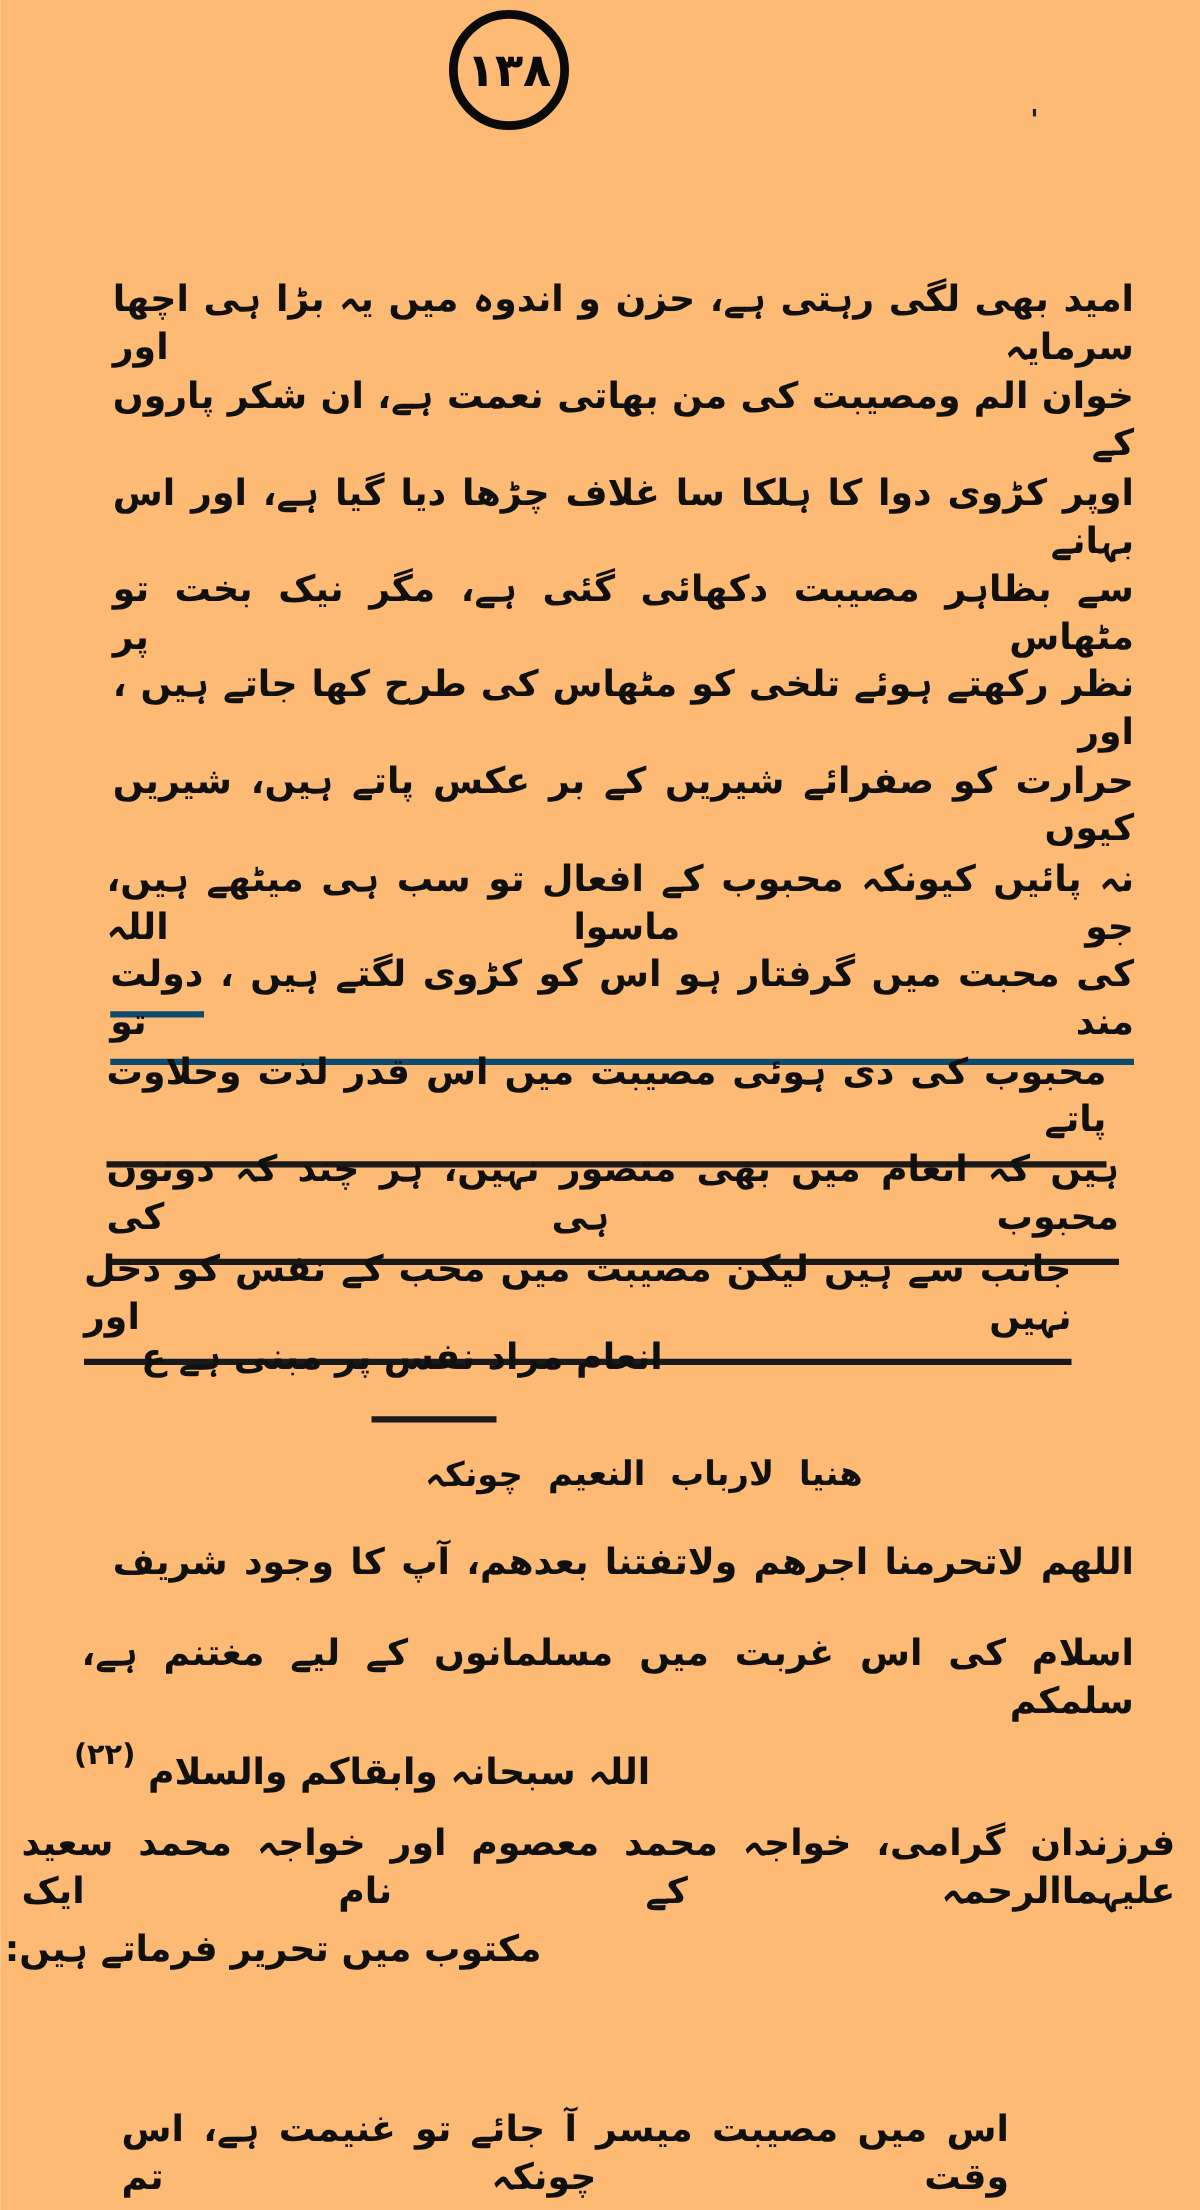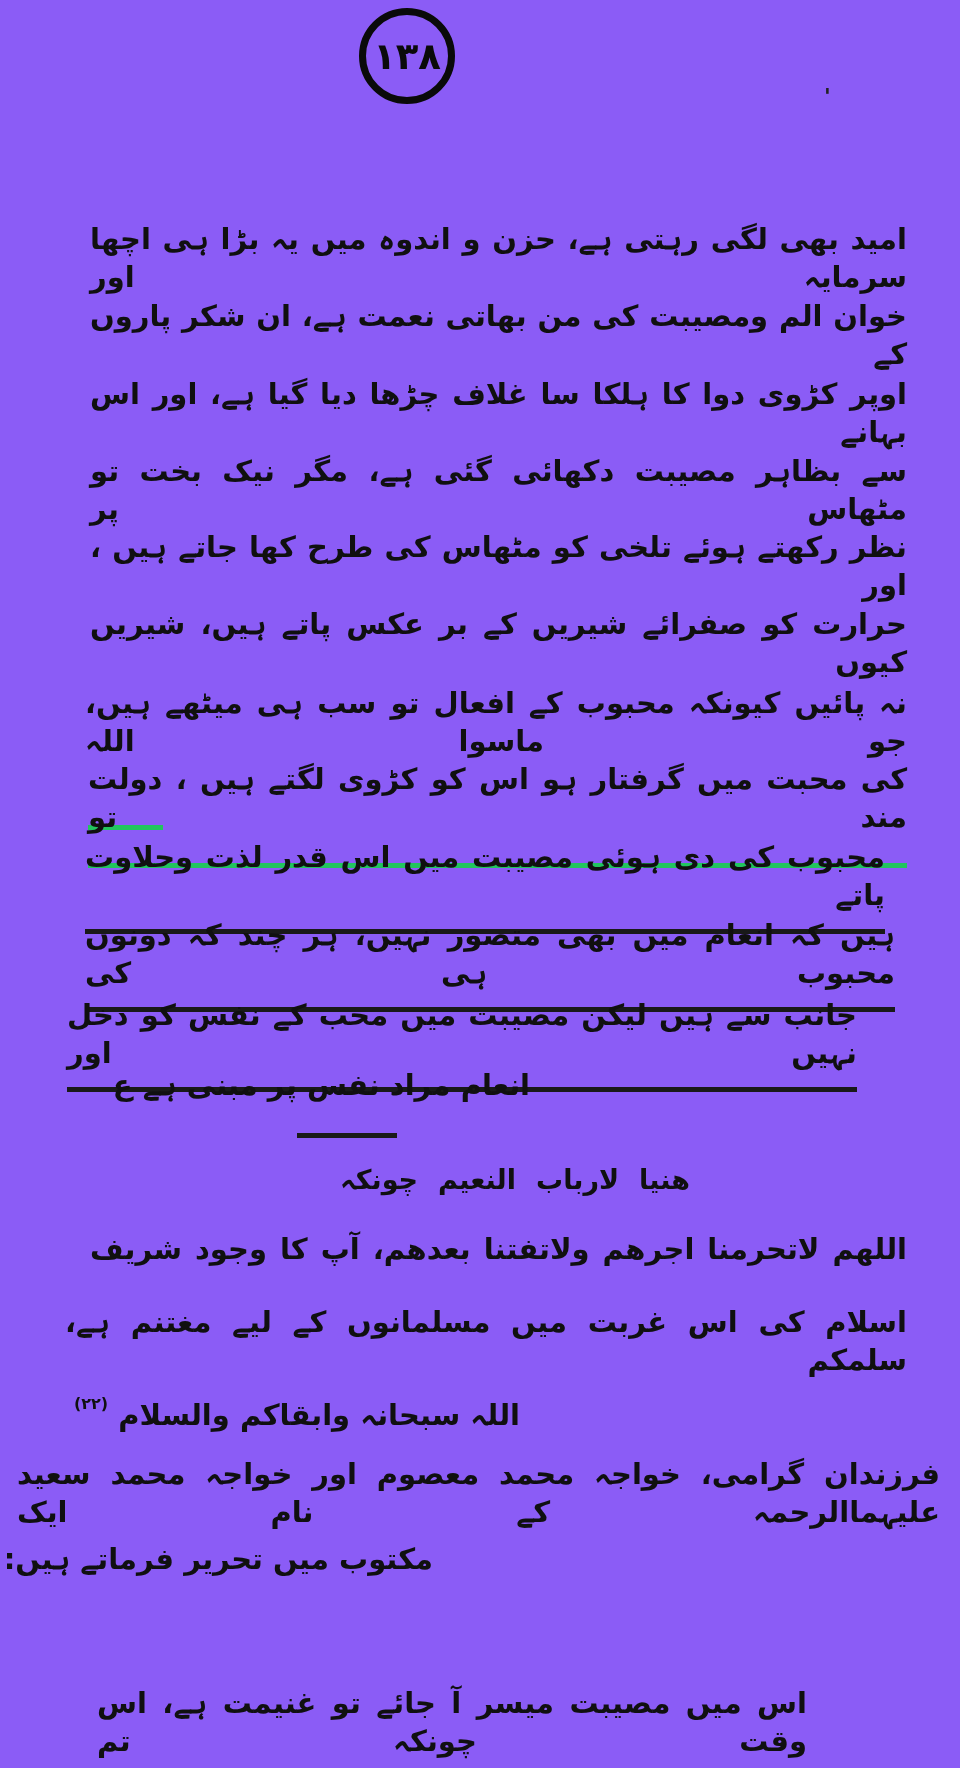--- a/index.html
+++ b/index.html
@@ -8,21 +8,21 @@
     width: 960px;
     height: 1768px;
     background: #fefefe;
     overflow: hidden;
     font-family: "DejaVu Sans", sans-serif;
   }
   .page {
     position: relative;
     width: 960px;
     height: 1768px;
-    background: #8b5cf6;
+    background: #fdba74;
     color: #0d0d0d;
   }
   
   .page-number-badge {
     position: absolute;
     left: 359px;
     top: 8px;
     width: 96px;
     height: 96px;
     border: 7px solid #0a0a0a;
@@ -52,37 +52,37 @@
     text-align: right;
     text-align-last: right;
     -moz-text-align-last: right;
     white-space: nowrap;
   }
   .ul-full {
     border-bottom: 5px solid #191919;
     padding-bottom: 15px;
   }
   .ul-part {
-    border-bottom: 5px solid #22c55e;
-    padding-bottom: 29px;
+    border-bottom: 5px solid #0c4a6e;
+    padding-bottom: 13px;
   }
   .verse {
     position: absolute;
     left: 340px;
     top: 1164px;
     width: 350px;
     display: flex;
     direction: rtl;
     justify-content: space-between;
     font-weight: bold;
     font-size: 27px;
     color: #101010;
   }
   .sup {
-    font-size: 16px;
+    font-size: 23px;
     vertical-align: 16px;
     letter-spacing: 1px;
   }
   .short-rule {
     position: absolute;
     left: 297px;
     top: 1133px;
     width: 100px;
     height: 5px;
     background: #1a1a1a;

